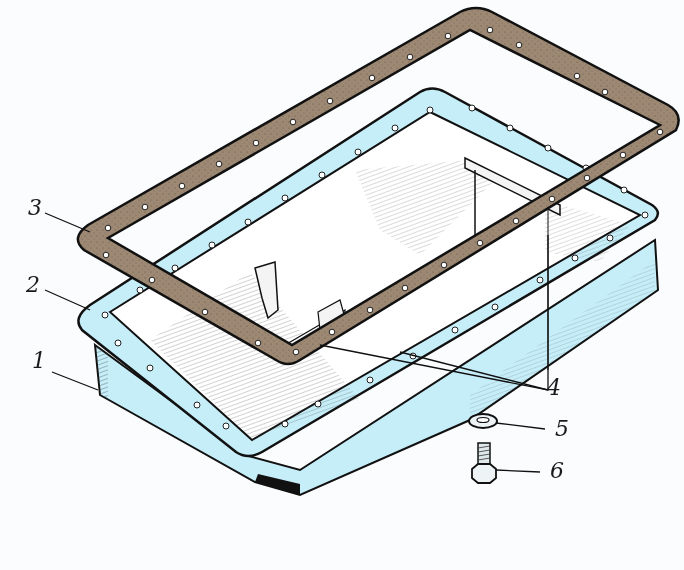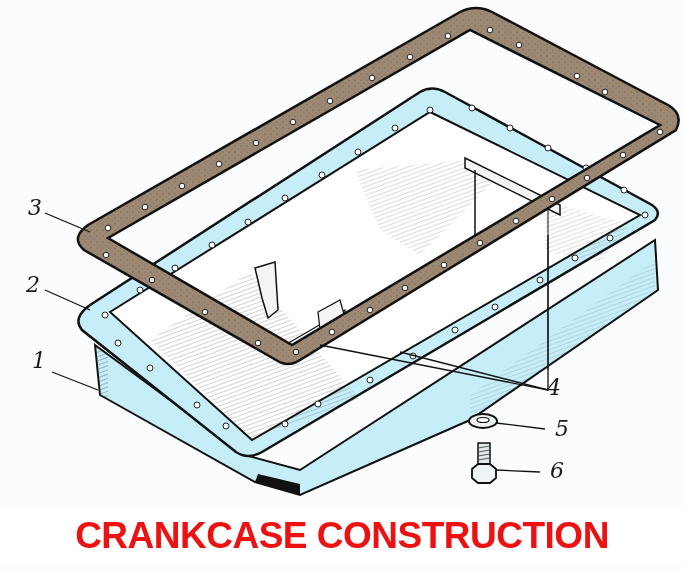--- a/index.html
+++ b/index.html
@@ -149,14 +149,13 @@
   </g>
 
   <text class="part-label" x="28" y="215">3</text>
   <text class="part-label" x="26" y="292">2</text>
   <text class="part-label" x="32" y="368">1</text>
   <text class="part-label" x="547" y="395">4</text>
   <text class="part-label" x="555" y="436">5</text>
   <text class="part-label" x="550" y="478">6</text>
 </svg>
 
-<div id="title">CRANKCASE CONSTRUCTION</div>
 </div>
 
 </body></html>

